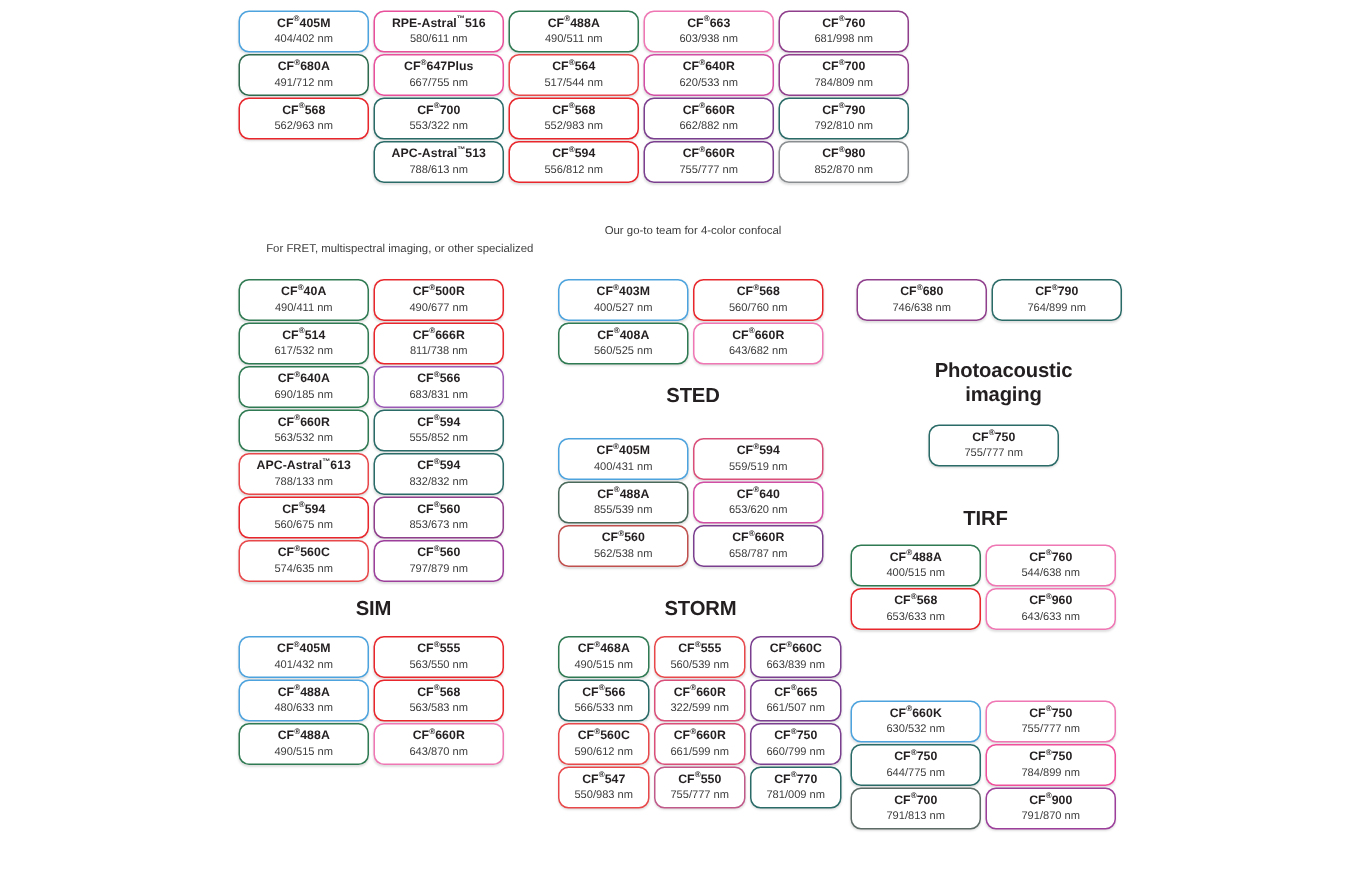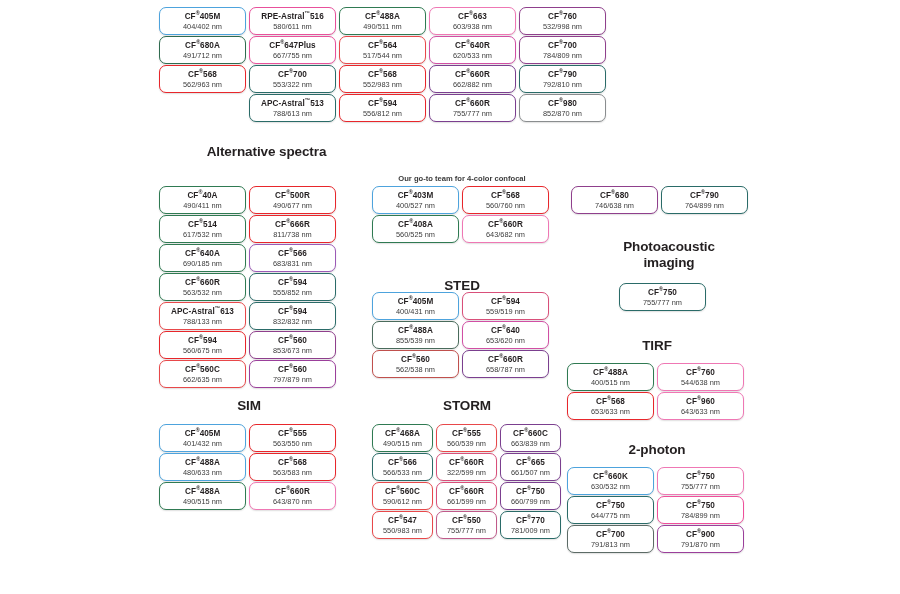--- a/index.html
+++ b/index.html
@@ -75,35 +75,34 @@
     color: #3b3b3b;
     text-align: center;
     white-space: nowrap;
   }
 </style>
 </head>
 <body>
 
 <div class="canvas">
 
-  <div class="sec-title" style="left:159px; top:144px; width:215px;">Alternative spectra</div>
-
-  <div class="sec-sub" style="left:372px; top:174px; width:180px;font-weight:bold;">Our go-to team for 4-color confocal</div>
-
-  <div class="sec-title" style="left:372px; top:278px; width:180px;">STED</div>
+  <div class="sec-sub" style="left:145px; top:161px; width:243px;">For FRET, multispectral imaging, or other specialized</div>
+
+  <div class="sec-sub" style="left:372px; top:149px; width:180px;">Our go-to team for 4-color confocal</div>
+
+  <div class="sec-title" style="left:372px; top:256px; width:180px;">STED</div>
 
   <div class="sec-title" style="left:372px; top:398px; width:190px;">STORM</div>
 
   <div class="sec-title" style="left:159px; top:398px; width:180px;">SIM</div>
 
   <div class="sec-title two-line" style="left:604px; top:239px; width:130px;">Photoacoustic imaging</div>
 
   <div class="sec-title" style="left:567px; top:338px; width:180px;">TIRF</div>
 
-  <div class="sec-title" style="left:567px; top:442px; width:180px;">2-photon</div>
 
   <div id="pill-layer">
       <div class="pill" style="left: 159px; top: 7px; width: 87px; height: 28px; border-color: rgb(77, 163, 221);">
         <span class="nm">CF<span class="reg">®</span>405M</span>
         <span class="sp">404/402 nm</span>
       </div>
       <div class="pill" style="left: 159px; top: 36px; width: 87px; height: 28px; border-color: rgb(47, 107, 79);">
         <span class="nm">CF<span class="reg">®</span>680A</span>
         <span class="sp">491/712 nm</span>
       </div>
@@ -154,21 +153,21 @@
       <div class="pill" style="left: 429px; top: 65px; width: 87px; height: 28px; border-color: rgb(123, 63, 143);">
         <span class="nm">CF<span class="reg">®</span>660R</span>
         <span class="sp">662/882 nm</span>
       </div>
       <div class="pill" style="left: 429px; top: 94px; width: 87px; height: 28px; border-color: rgb(123, 63, 143);">
         <span class="nm">CF<span class="reg">®</span>660R</span>
         <span class="sp">755/777 nm</span>
       </div>
       <div class="pill" style="left: 519px; top: 7px; width: 87px; height: 28px; border-color: rgb(143, 63, 140);">
         <span class="nm">CF<span class="reg">®</span>760</span>
-        <span class="sp">532/998 nm</span>
+        <span class="sp">681/998 nm</span>
       </div>
       <div class="pill" style="left: 519px; top: 36px; width: 87px; height: 28px; border-color: rgb(143, 63, 140);">
         <span class="nm">CF<span class="reg">®</span>700</span>
         <span class="sp">784/809 nm</span>
       </div>
       <div class="pill" style="left: 519px; top: 65px; width: 87px; height: 28px; border-color: rgb(42, 107, 104);">
         <span class="nm">CF<span class="reg">®</span>790</span>
         <span class="sp">792/810 nm</span>
       </div>
       <div class="pill" style="left: 519px; top: 94px; width: 87px; height: 28px; border-color: rgb(138, 141, 143);">
@@ -194,21 +193,21 @@
       <div class="pill" style="left: 159px; top: 302px; width: 87px; height: 28px; border-color: rgb(232, 72, 74);">
         <span class="nm">APC-Astral<span class="reg">™</span>613</span>
         <span class="sp">788/133 nm</span>
       </div>
       <div class="pill" style="left: 159px; top: 331px; width: 87px; height: 28px; border-color: rgb(232, 38, 43);">
         <span class="nm">CF<span class="reg">®</span>594</span>
         <span class="sp">560/675 nm</span>
       </div>
       <div class="pill" style="left: 159px; top: 360px; width: 87px; height: 28px; border-color: rgb(232, 72, 74);">
         <span class="nm">CF<span class="reg">®</span>560C</span>
-        <span class="sp">662/635 nm</span>
+        <span class="sp">574/635 nm</span>
       </div>
       <div class="pill" style="left: 249px; top: 186px; width: 87px; height: 28px; border-color: rgb(232, 38, 43);">
         <span class="nm">CF<span class="reg">®</span>500R</span>
         <span class="sp">490/677 nm</span>
       </div>
       <div class="pill" style="left: 249px; top: 215px; width: 87px; height: 28px; border-color: rgb(232, 38, 43);">
         <span class="nm">CF<span class="reg">®</span>666R</span>
         <span class="sp">811/738 nm</span>
       </div>
       <div class="pill" style="left: 249px; top: 244px; width: 87px; height: 28px; border-color: rgb(155, 89, 182);">

